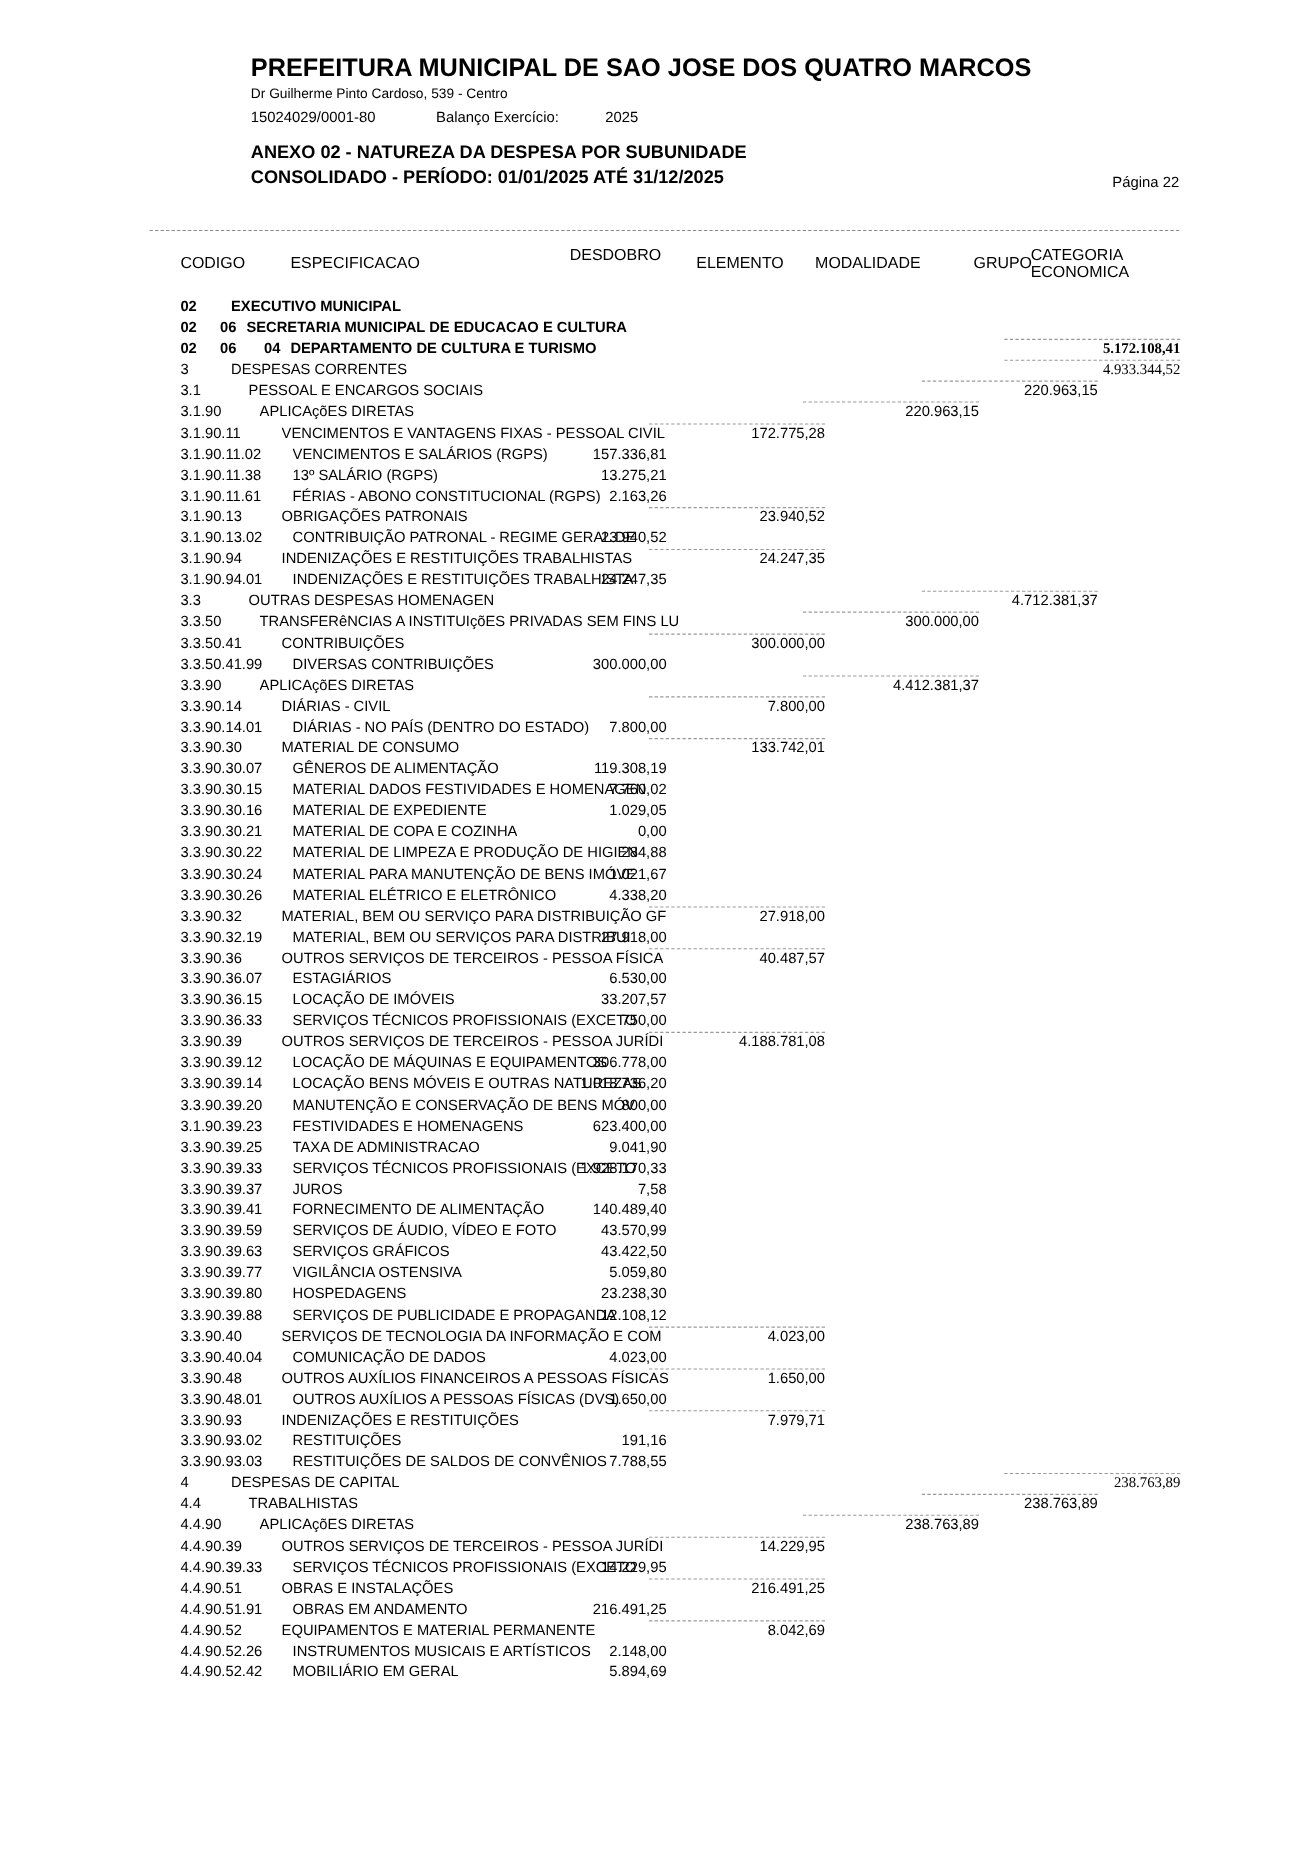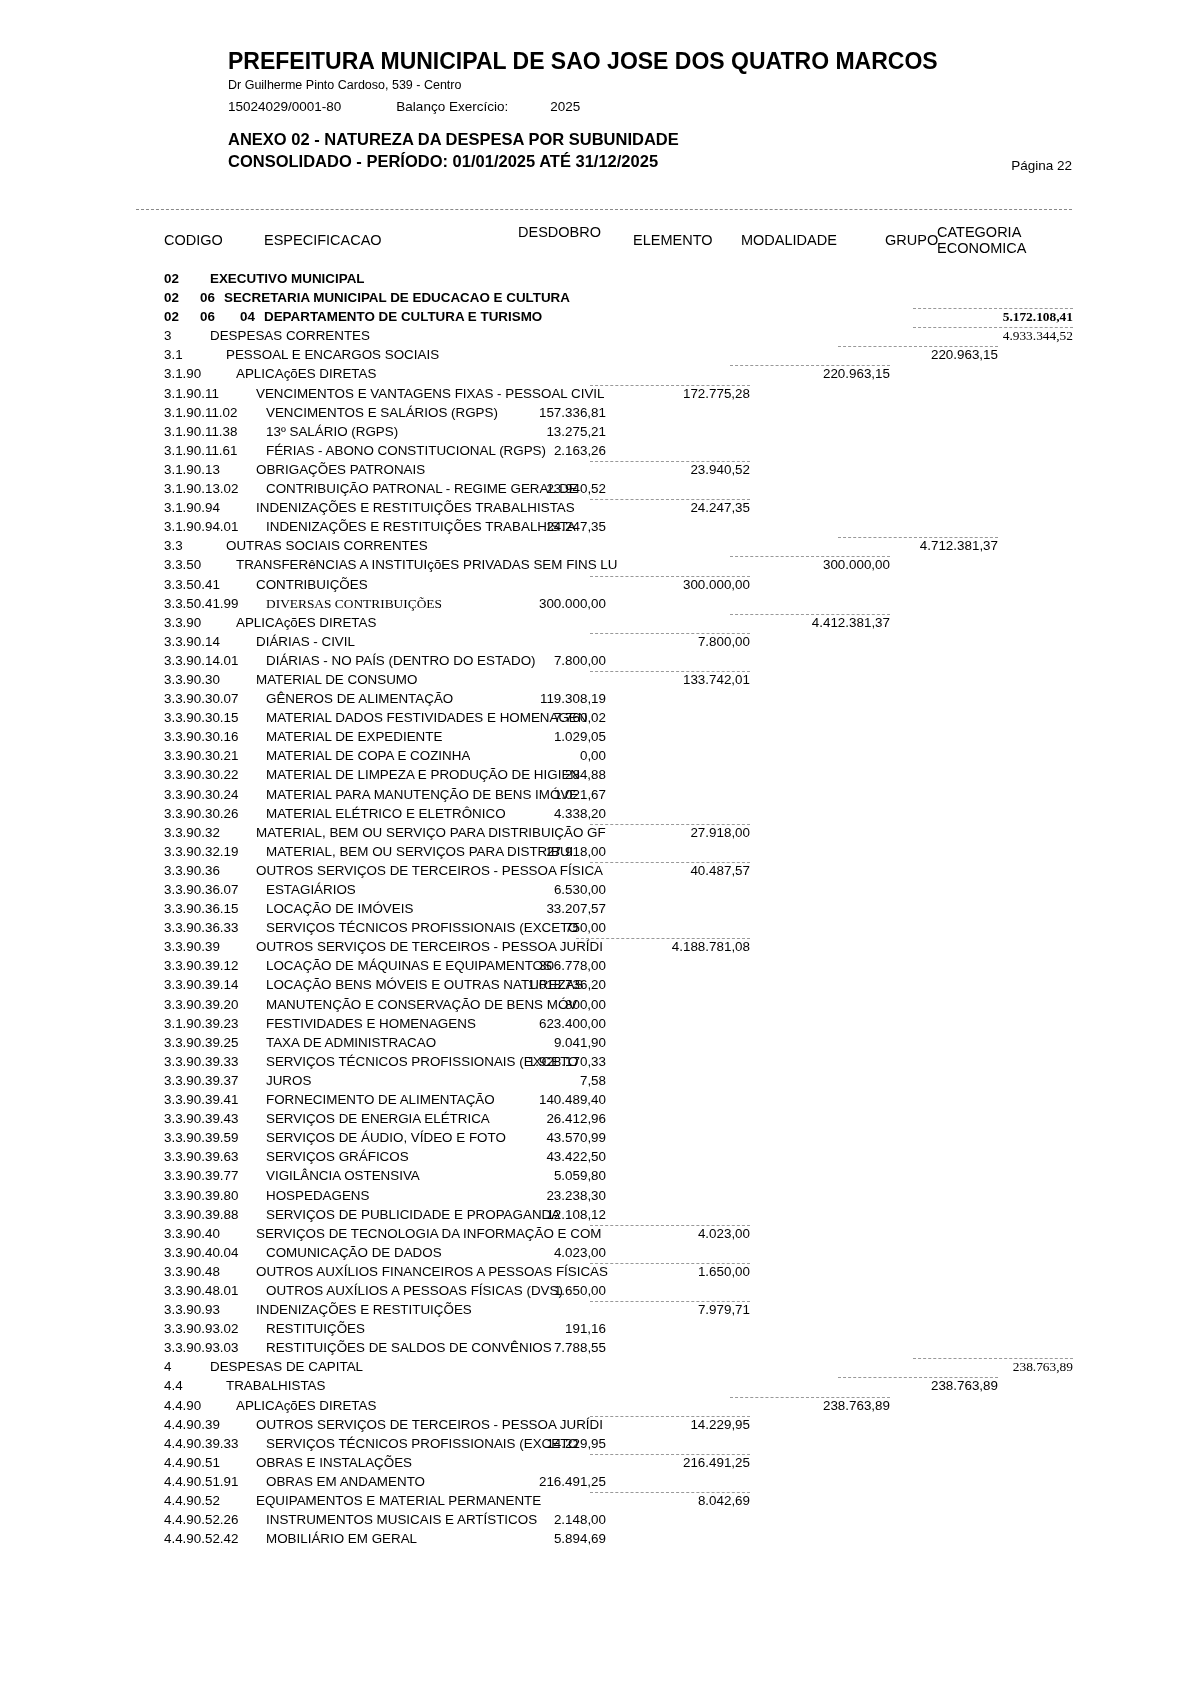--- a/index.html
+++ b/index.html
@@ -241,36 +241,36 @@
         <span class="desc" style="left: 120px; max-width: 500px;">INDENIZAÇÕES E RESTITUIÇÕES TRABALHISTAS</span>
         <span class="v v-elemento" style="border-top: 1px dashed rgb(153, 153, 153); padding-top: 0px; margin-top: -1px;">24.247,35</span>
       </div>
       <div class="row">
         <span class="code">3.1.90.94.01</span>
         <span class="desc" style="left: 130px; max-width: 490px;">INDENIZAÇÕES  E RESTITUIÇÕES TRABALHISTA</span>
         <span class="v v-desdobro">24.247,35</span>
       </div>
       <div class="row">
         <span class="code">3.3</span>
-        <span class="desc" style="left: 90px; max-width: 530px;">OUTRAS SOCIAIS CORRENTES</span>
+        <span class="desc" style="left: 90px; max-width: 530px;">OUTRAS DESPESAS HOMENAGEN</span>
         <span class="v v-grupo" style="border-top: 1px dashed rgb(153, 153, 153); padding-top: 0px; margin-top: -1px;">4.712.381,37</span>
       </div>
       <div class="row">
         <span class="code">3.3.50</span>
         <span class="desc" style="left: 100px; max-width: 520px;">TRANSFERêNCIAS A INSTITUIçõES PRIVADAS SEM FINS LU</span>
         <span class="v v-modalidade" style="border-top: 1px dashed rgb(153, 153, 153); padding-top: 0px; margin-top: -1px;">300.000,00</span>
       </div>
       <div class="row">
         <span class="code">3.3.50.41</span>
         <span class="desc" style="left: 120px; max-width: 500px;">CONTRIBUIÇÕES</span>
         <span class="v v-elemento" style="border-top: 1px dashed rgb(153, 153, 153); padding-top: 0px; margin-top: -1px;">300.000,00</span>
       </div>
       <div class="row">
         <span class="code">3.3.50.41.99</span>
-        <span class="desc" style="left: 130px; max-width: 490px; font-family: Liberation Serif, serif;">DIVERSAS CONTRIBUIÇÕES</span>
+        <span class="desc" style="left: 130px; max-width: 490px;">DIVERSAS CONTRIBUIÇÕES</span>
         <span class="v v-desdobro">300.000,00</span>
       </div>
       <div class="row">
         <span class="code">3.3.90</span>
         <span class="desc" style="left: 100px; max-width: 520px;">APLICAçõES DIRETAS</span>
         <span class="v v-modalidade" style="border-top: 1px dashed rgb(153, 153, 153); padding-top: 0px; margin-top: -1px;">4.412.381,37</span>
       </div>
       <div class="row">
         <span class="code">3.3.90.14</span>
         <span class="desc" style="left: 120px; max-width: 500px;">DIÁRIAS - CIVIL</span>
@@ -347,21 +347,21 @@
         <span class="v v-desdobro">33.207,57</span>
       </div>
       <div class="row">
         <span class="code">3.3.90.36.33</span>
         <span class="desc" style="left: 130px; max-width: 490px;">SERVIÇOS TÉCNICOS PROFISSIONAIS (EXCETO</span>
         <span class="v v-desdobro">750,00</span>
       </div>
       <div class="row">
         <span class="code">3.3.90.39</span>
         <span class="desc" style="left: 120px; max-width: 500px;">OUTROS SERVIÇOS DE TERCEIROS - PESSOA JURÍDI</span>
-        <span class="v v-elemento" style="border-top: 1px dashed rgb(153, 153, 153); padding-top: 0px; margin-top: -1px; padding-left: 14px;">4.188.781,08</span>
+        <span class="v v-elemento" style="border-top: 1px dashed rgb(153, 153, 153); padding-top: 0px; margin-top: -1px;">4.188.781,08</span>
       </div>
       <div class="row">
         <span class="code">3.3.90.39.12</span>
         <span class="desc" style="left: 130px; max-width: 490px;">LOCAÇÃO DE MÁQUINAS E EQUIPAMENTOS</span>
         <span class="v v-desdobro">306.778,00</span>
       </div>
       <div class="row">
         <span class="code">3.3.90.39.14</span>
         <span class="desc" style="left: 130px; max-width: 490px;">LOCAÇÃO BENS MÓVEIS E OUTRAS NATUREZAS</span>
         <span class="v v-desdobro">1.018.736,20</span>
@@ -390,25 +390,20 @@
         <span class="code">3.3.90.39.37</span>
         <span class="desc" style="left: 130px; max-width: 490px;">JUROS</span>
         <span class="v v-desdobro">7,58</span>
       </div>
       <div class="row">
         <span class="code">3.3.90.39.41</span>
         <span class="desc" style="left: 130px; max-width: 490px;">FORNECIMENTO DE ALIMENTAÇÃO</span>
         <span class="v v-desdobro">140.489,40</span>
       </div>
       <div class="row">
-        <span class="code">3.3.90.39.43</span>
-        <span class="desc" style="left: 130px; max-width: 490px;">SERVIÇOS DE ENERGIA ELÉTRICA</span>
-        <span class="v v-desdobro">26.412,96</span>
-      </div>
-      <div class="row">
         <span class="code">3.3.90.39.59</span>
         <span class="desc" style="left: 130px; max-width: 490px;">SERVIÇOS DE ÁUDIO, VÍDEO E FOTO</span>
         <span class="v v-desdobro">43.570,99</span>
       </div>
       <div class="row">
         <span class="code">3.3.90.39.63</span>
         <span class="desc" style="left: 130px; max-width: 490px;">SERVIÇOS GRÁFICOS</span>
         <span class="v v-desdobro">43.422,50</span>
       </div>
       <div class="row">

